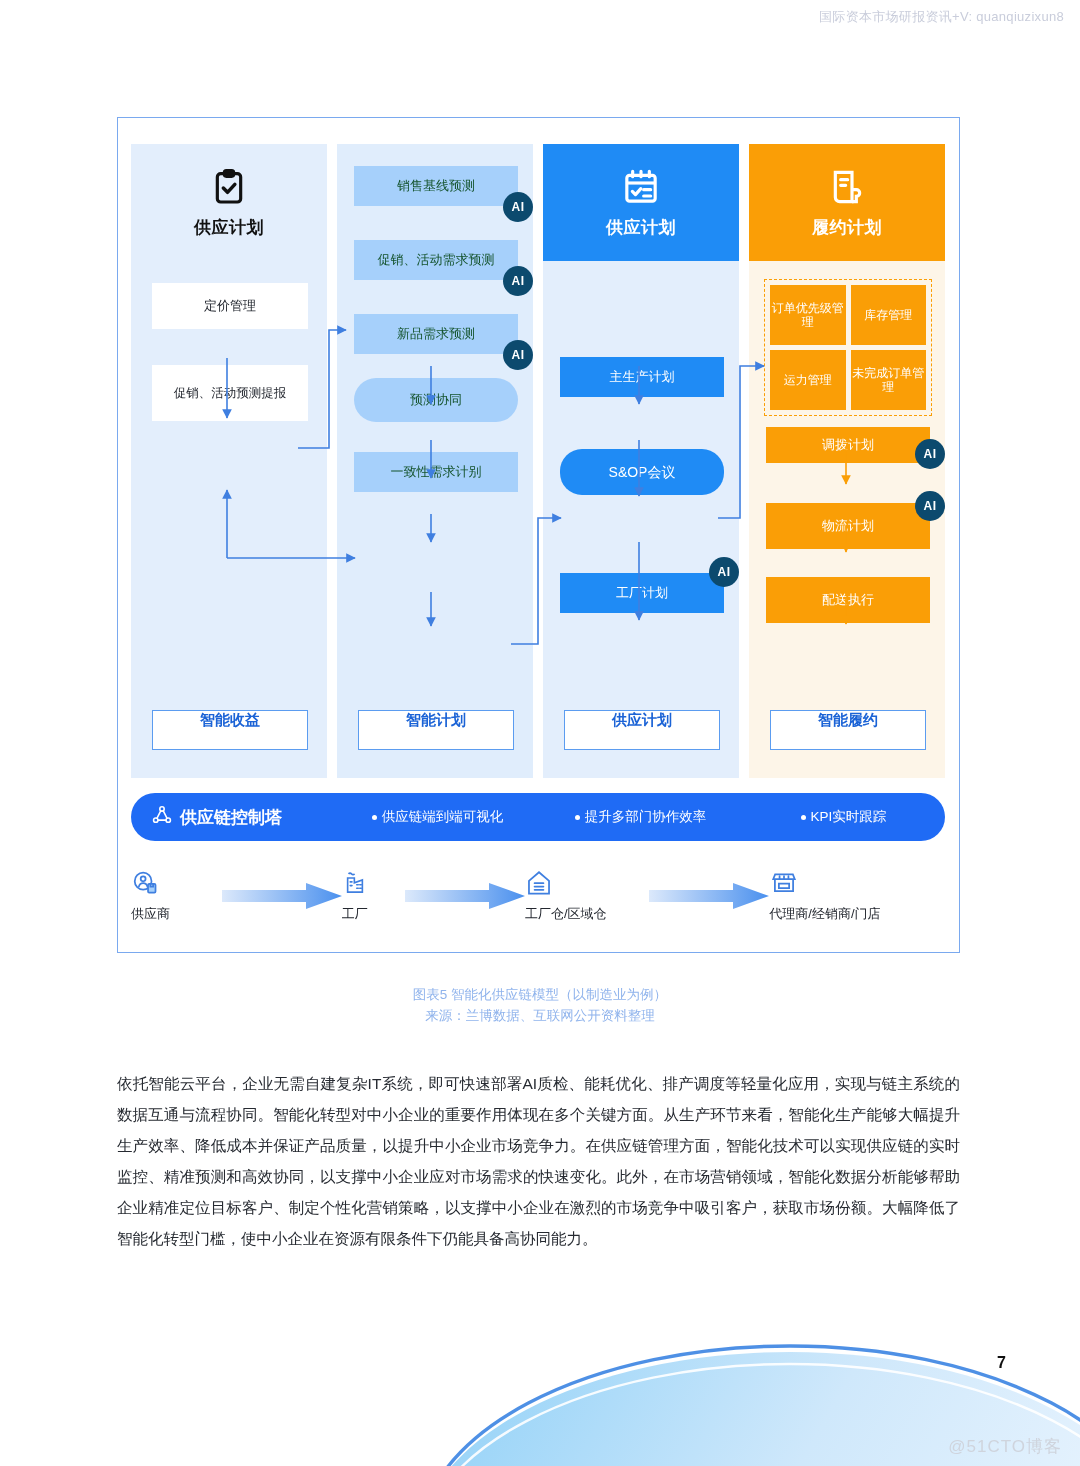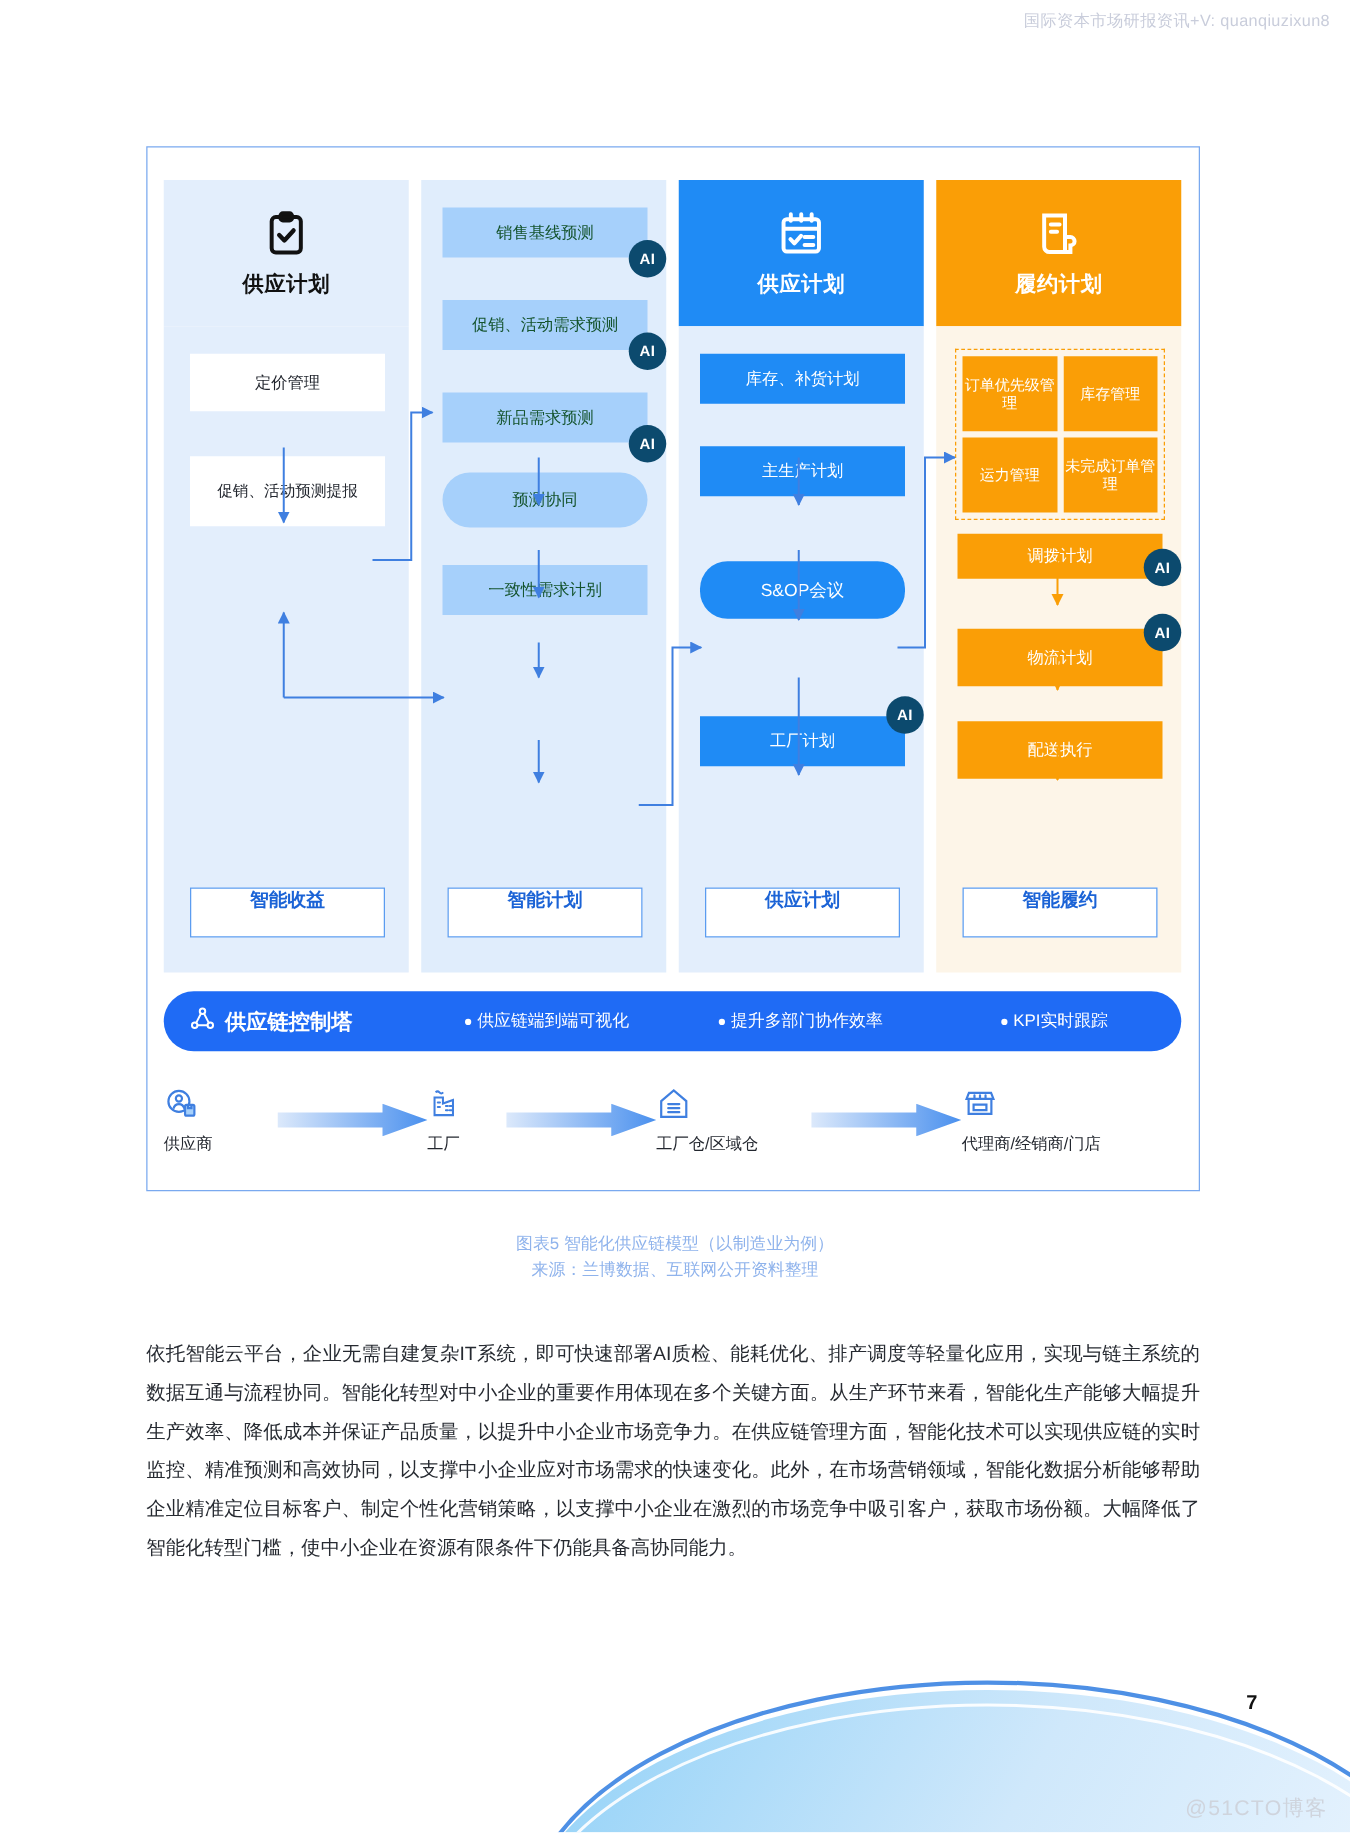--- a/index.html
+++ b/index.html
@@ -271,23 +271,20 @@
               <rect x="3.5" y="5" width="17" height="15.5" rx="1.6"></rect>
               <path d="M3.5 9.6h17"></path>
               <path d="M7 2.6v3.2M12 2.6v3.2M17 2.6v3.2" stroke-linecap="round"></path>
               <path d="M6.8 14.6l1.9 2 3.2-3.6" stroke-linecap="round" stroke-linejoin="round"></path>
               <path d="M13.6 13.6h4.2M13.6 17.4h4.2" stroke-linecap="round"></path>
             </svg>
           </span>
           <div class="ttl">供应计划</div>
         </div>
         <div class="col-body">
-          <div class="node n-blue" style="left:17px; top:22px; width:164px; height:40px;">
-            <span>库存、补货计划</span>
-          </div>
           <div class="node n-blue" style="left:17px; top:96px; width:164px; height:40px;">
             <span>主生产计划</span>
           </div>
           <div class="node n-blue pill" style="left:17px; top:188px; width:164px; height:46px; font-size:14px;">
             <span>S&amp;OP会议</span>
           </div>
           <div class="node n-blue" style="left:17px; top:312px; width:164px; height:40px;">
             <span>工厂计划</span>
           </div>
           <div class="ai-badge" style="left:166px; top:296px;">

